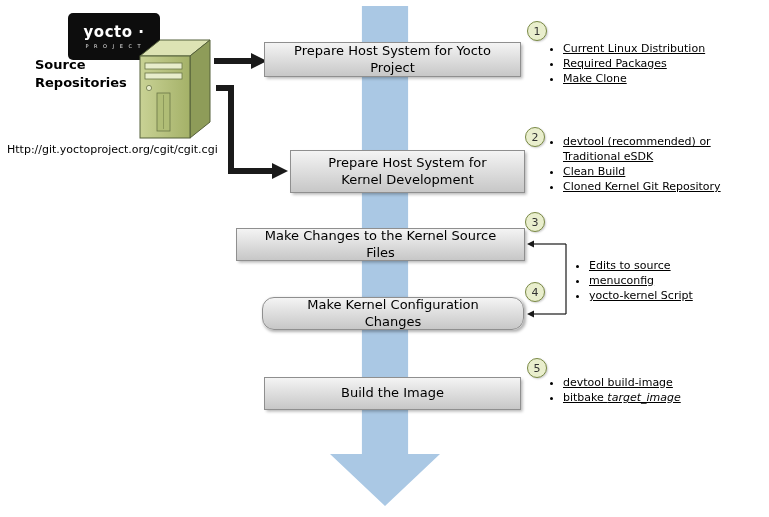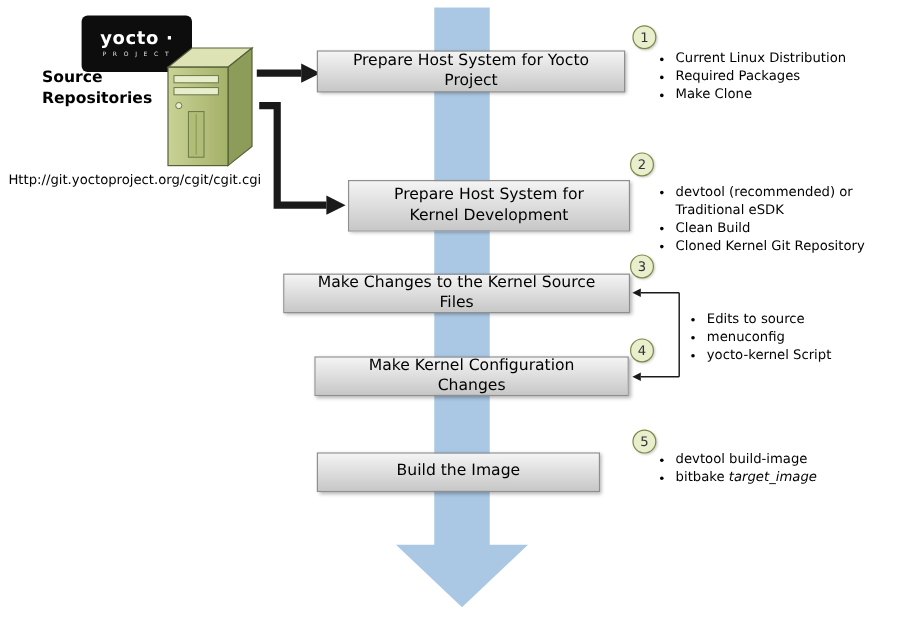--- a/index.html
+++ b/index.html
@@ -34,37 +34,37 @@
     position:absolute;
     background:linear-gradient(#f4f4f4,#c7c7c7);
     border:1px solid #8f8f8f;
     box-shadow:1.5px 1.5px 3px rgba(0,0,0,.3);
     display:flex;align-items:center;justify-content:center;
     text-align:center;font-size:13px;line-height:1.25;padding:0 24px;box-sizing:border-box;
   }
   .box1{left:264px;top:42px;width:257px;height:35px;}
   .box2{left:290px;top:150px;width:235px;height:43px;}
   .box3{left:236px;top:228px;width:289px;height:33px;}
-  .box4{left:262px;top:297px;width:262px;height:33px;}
-  .box5{left:264px;top:377px;width:236px;height:33px;}
+  .box4{left:262px;top:297px;width:262px;height:33px;border-radius:12px;}
+  .box5{left:264px;top:377px;width:257px;height:33px;}
   
   .num-circle{
     position:absolute;width:20px;height:20px;border-radius:50%;
     background:#e9eecd;border:1px solid #7a8a45;box-sizing:border-box;
     display:flex;align-items:center;justify-content:center;
     font-size:11px;color:#333;box-shadow:1px 1px 2px rgba(0,0,0,.2);
   }
   .c1{left:527px;top:21px;} .c2{left:525px;top:127px;} .c3{left:525px;top:212px;}
   .c4{left:525px;top:282px;} .c5{left:527px;top:358px;}
   
   .bullet-list{position:absolute;font-size:11px;line-height:15px;}
   .bullet-list ul{margin:0;padding-left:13px;}
-  .bullet-list li{margin:0;padding:0;}
+  .bullet-list li{margin:0;padding:0;text-decoration:underline;}
   .l1{left:550px;top:41px;width:205px;}
-  .l2{left:550px;top:152px;width:185px;}
+  .l2{left:550px;top:134px;width:185px;}
   .l34{left:576px;top:258px;width:165px;}
   .l5{left:550px;top:375px;width:205px;}
   .it{font-style:italic;}
   
   .connectors{position:absolute;left:0;top:0;width:769px;height:517px;pointer-events:none;}
 </style>
 </head>
 <body>
 
 <div class="canvas">

